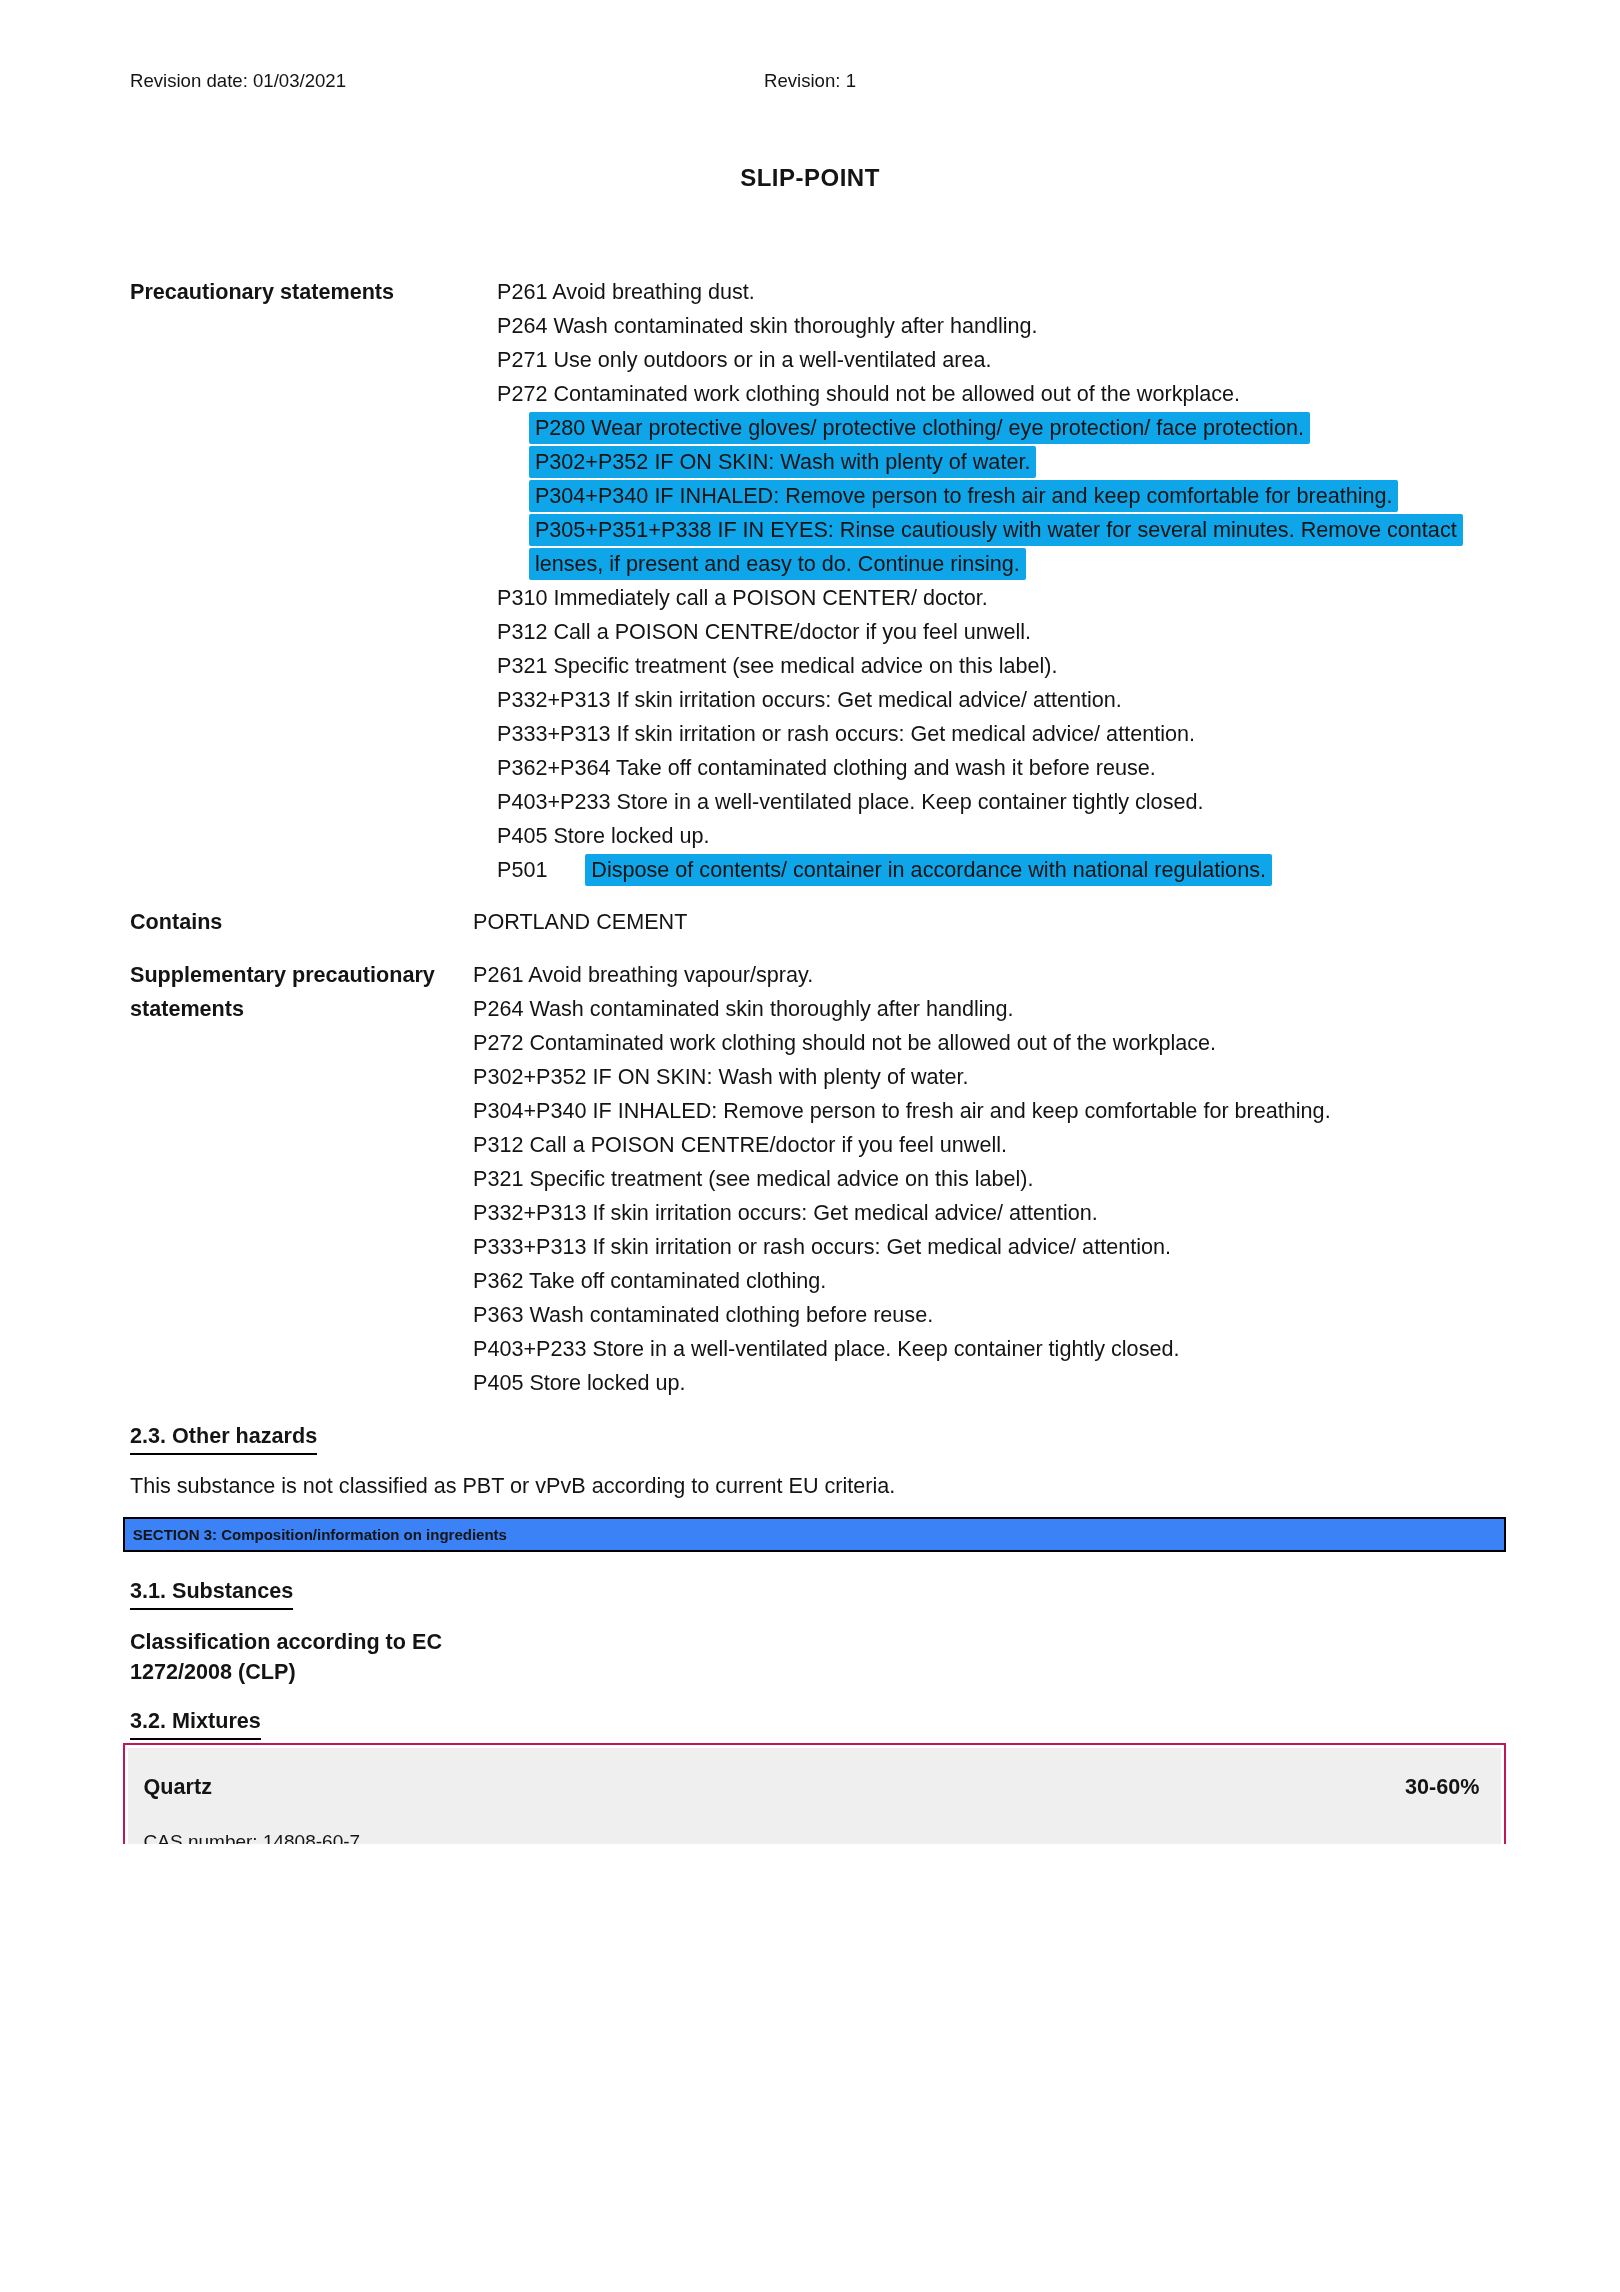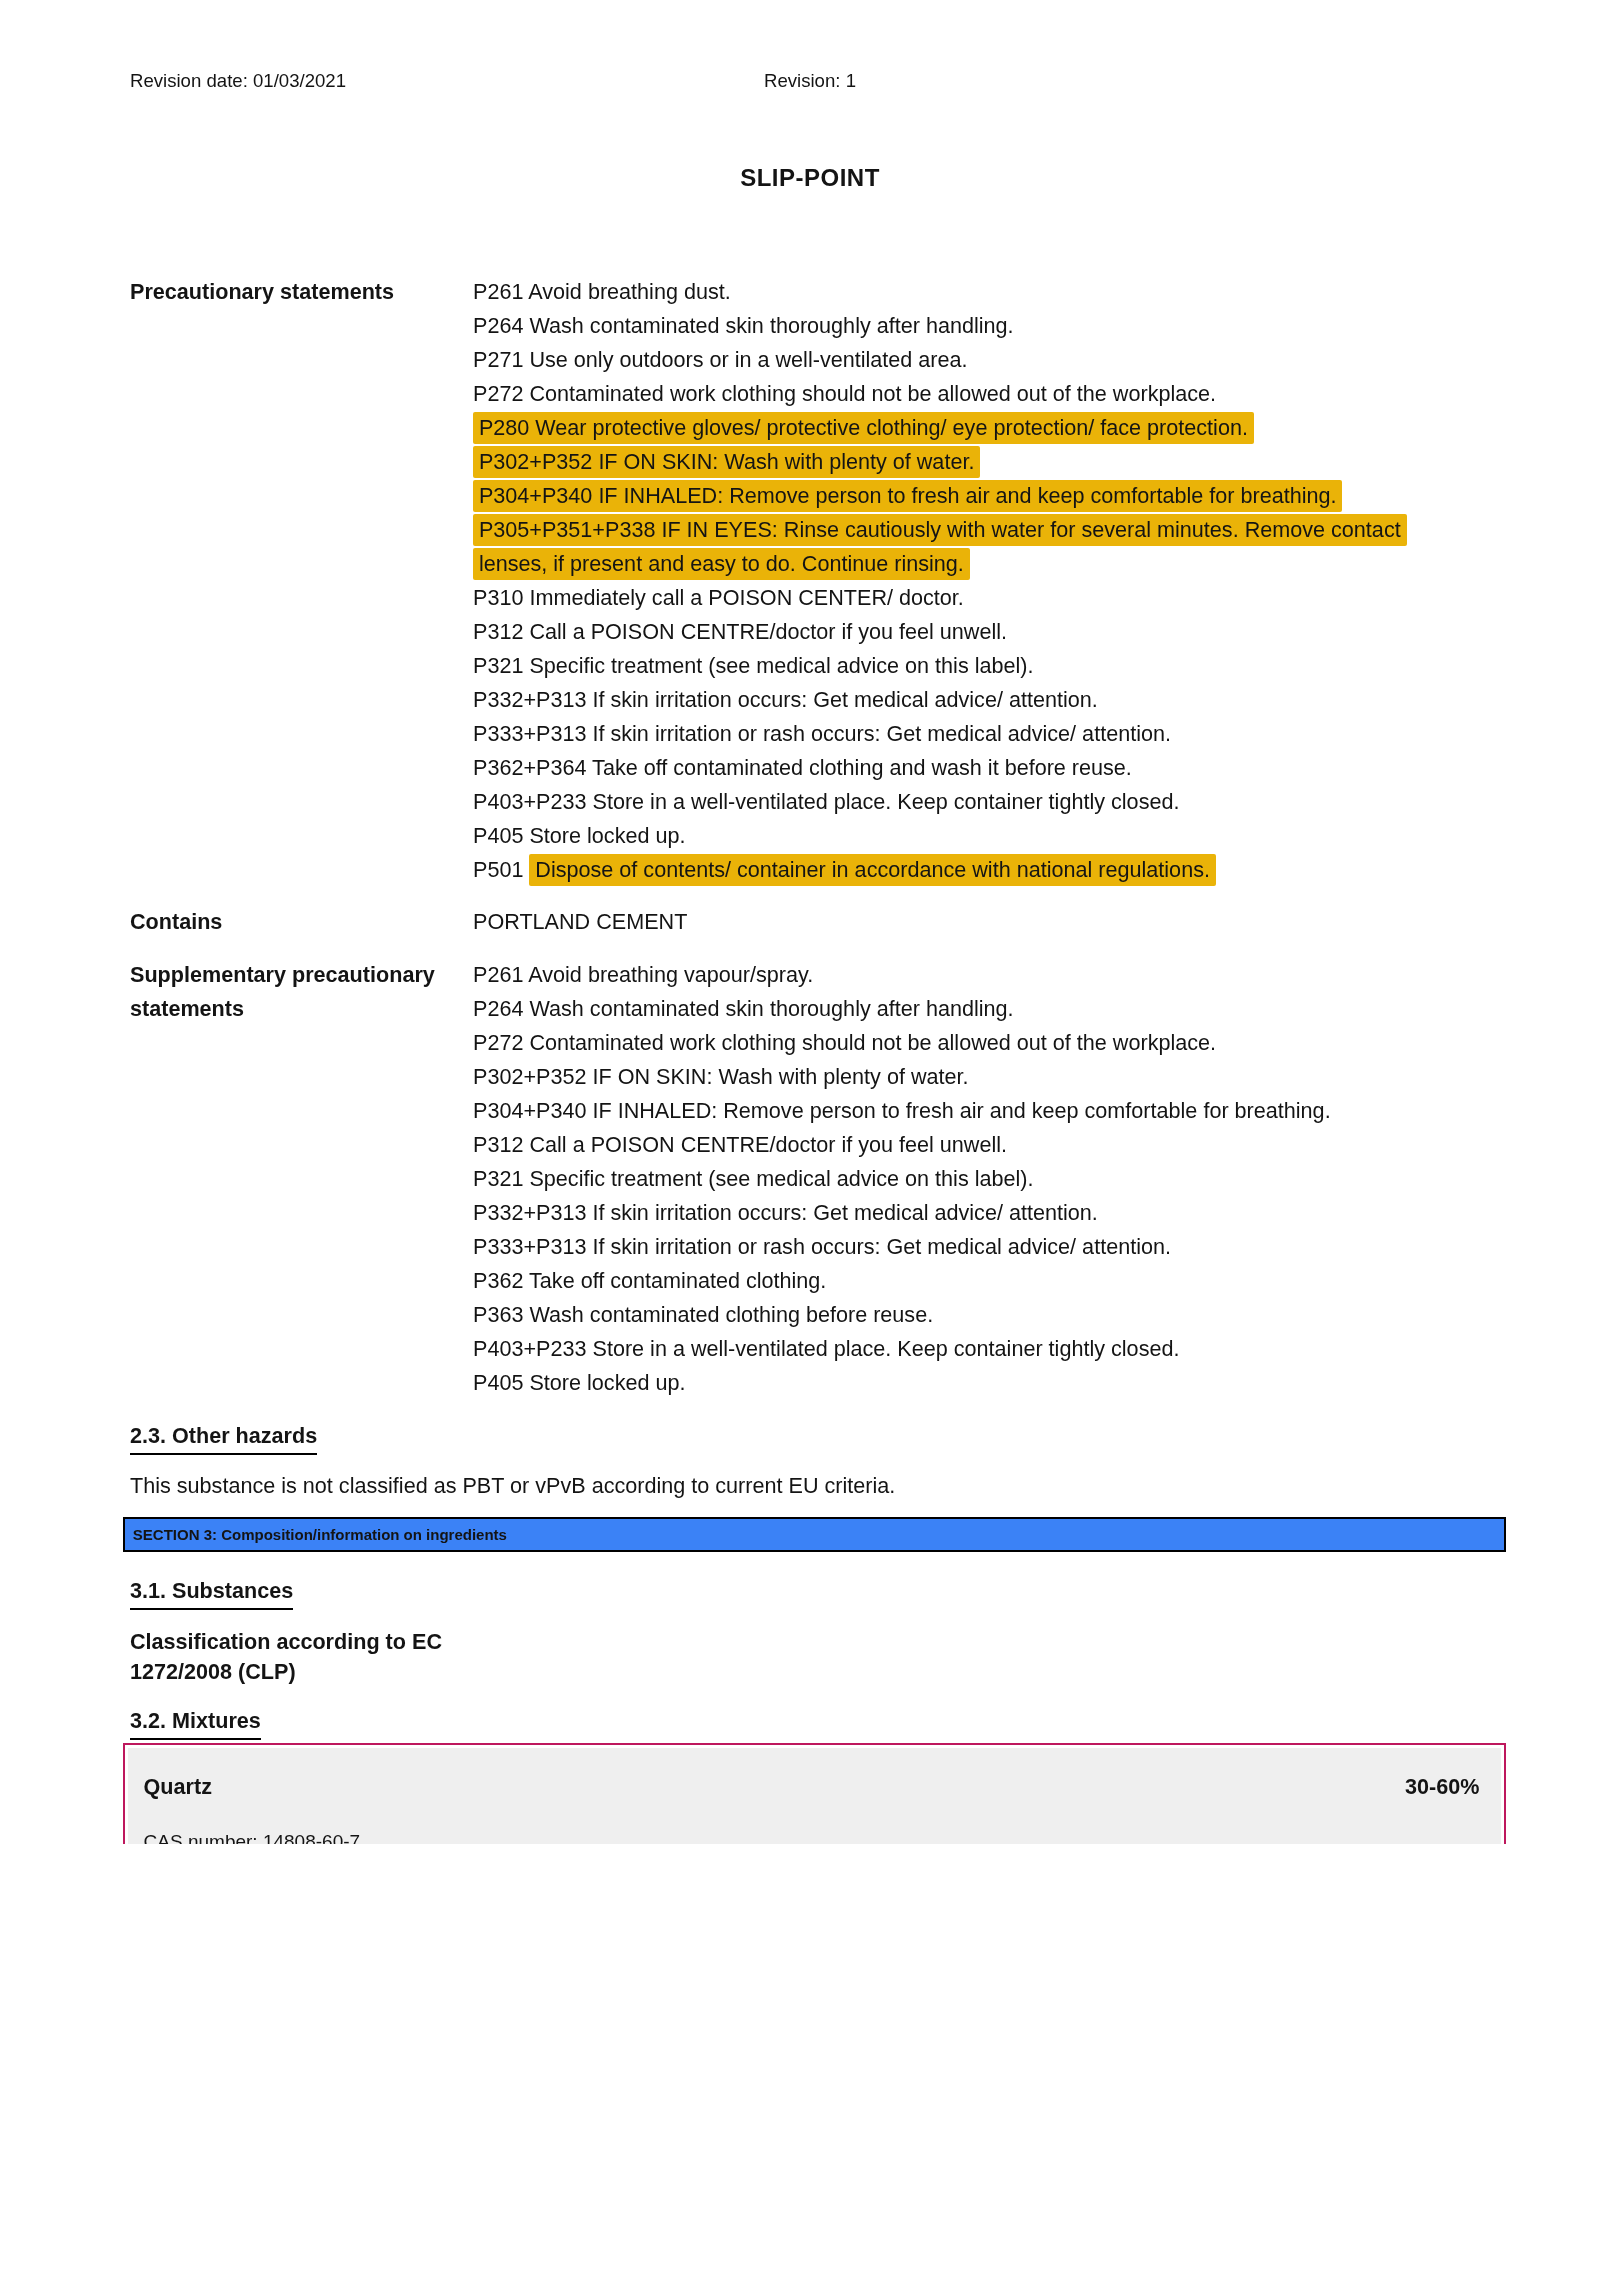--- a/index.html
+++ b/index.html
@@ -18,22 +18,22 @@
     left:0;right:0;top:164px;text-align:center;
     font-size:24px;font-weight:bold;letter-spacing:0.5px;
   }
   .kv{display:flex;align-items:flex-start;}
   .kv-label{
     flex:0 0 343px;width:343px;
     font-weight:bold;font-size:21.6px;line-height:34px;
   }
   .kv-value{flex:0 0 990px;width:990px;font-size:21.6px;line-height:34px;}
   .pline{white-space:normal;}
-  .hl{background:#eab308;padding:2.9px 5.9px 3.9px 5.9px;border-radius:2px;
-      -webkit-box-decoration-break:clone;box-decoration-break:clone;}
+  .hl{background:#0ea5e9;padding:2.9px 5.9px 3.9px 5.9px;border-radius:2px;
+      -webkit-box-decoration-break:clone;box-decoration-break:clone;margin-left:32px;}
   .subhead{
     font-size:21.6px;font-weight:bold;line-height:25.5px;
     display:inline-block;border-bottom:2px solid #000;padding-bottom:4.9px;
   }
   .bodytext{font-size:21.6px;line-height:29px;}
   .secbar{
     left:123px;width:1383px;box-sizing:border-box;
     background:#3b82f6;border:2px solid #000;
     font-size:15px;font-weight:bold;
     padding:6.9px 7.8px 6.9px 7.8px;
@@ -63,21 +63,21 @@
 </head>
 <body>
 
 <div class="page">
 
   <div class="abs hdr" style="left:130px;top:69px;">Revision date: 01/03/2021</div>
   <div class="abs hdr" style="left:764px;top:69px;">Revision: 1</div>
 
   <div class="abs doc-title">SLIP-POINT</div>
 
-  <div class="abs kv" style="left:130px;top:275px;width:1375px;">
+  <div class="abs kv" style="left:130px;top:275px;width:1375px;gap:24px;">
     <div class="kv-label">Precautionary statements</div>
     <div class="kv-value">
       <div class="pline"><span><span>P261</span> <span>Avoid breathing dust.</span></span></div>
       <div class="pline"><span><span>P264</span> <span>Wash contaminated skin thoroughly after handling.</span></span></div>
       <div class="pline"><span><span>P271</span> <span>Use only outdoors or in a well-ventilated area.</span></span></div>
       <div class="pline"><span><span>P272</span> <span>Contaminated work clothing should not be allowed out of the workplace.</span></span></div>
       <div class="pline"><span class="hl"><span>P280</span> <span>Wear protective gloves/ protective clothing/ eye protection/ face protection.</span></span></div>
       <div class="pline"><span class="hl"><span>P302+P352</span> <span>IF ON SKIN: Wash with plenty of water.</span></span></div>
       <div class="pline"><span class="hl"><span>P304+P340</span> <span>IF INHALED: Remove person to fresh air and keep comfortable for breathing.</span></span></div>
       <div class="pline"><span class="hl"><span>P305+P351+P338</span> <span>IF IN EYES: Rinse cautiously with water for several minutes. Remove contact lenses, if present and easy to do. Continue rinsing.</span></span></div>

